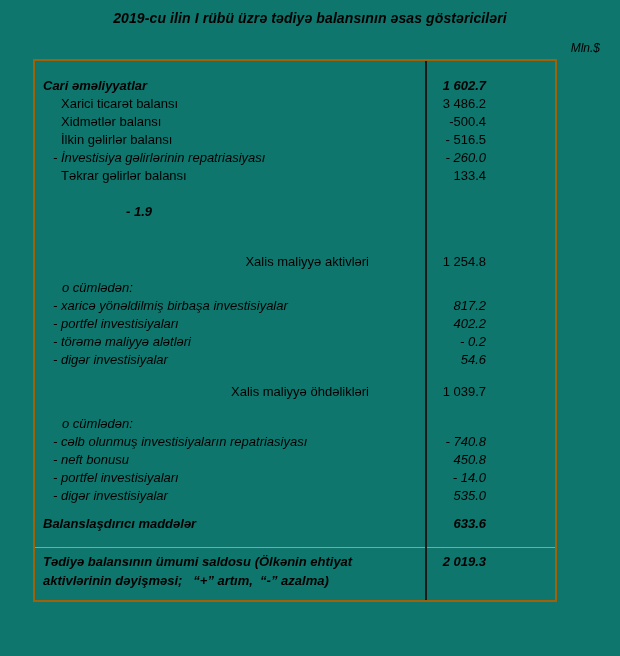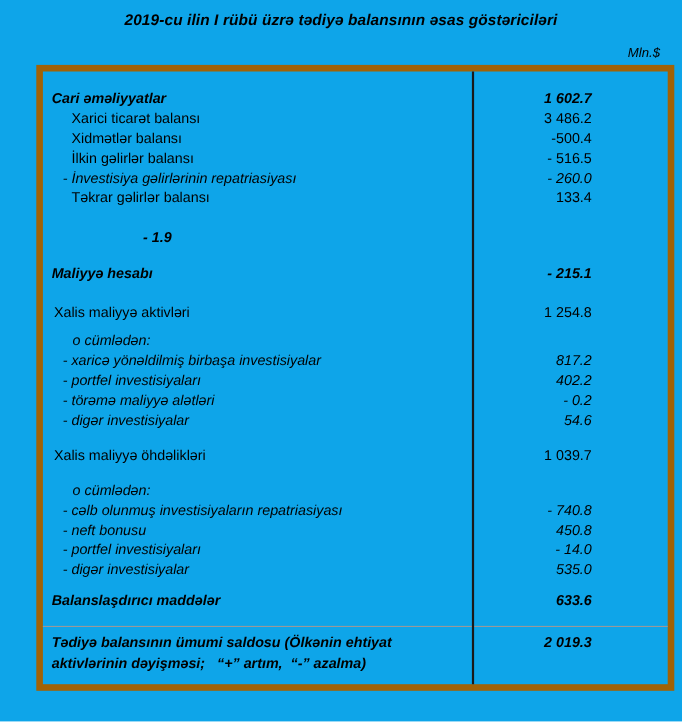--- a/index.html
+++ b/index.html
@@ -6,21 +6,21 @@
     margin: 0;
     padding: 0;
     background: #ffffff;
     font-family: "Liberation Sans", sans-serif;
     color: #000000;
   }
   .page {
     position: relative;
     width: 620px;
     height: 656px;
-    background: #0ea5e9;
+    background: #0f766e;
     overflow: hidden;
   }
   .title {
     padding-top: 10px;
     text-align: center;
     font-size: 14px;
     font-weight: bold;
     font-style: italic;
     letter-spacing: 0.1px;
   }
@@ -28,23 +28,23 @@
     margin-top: 15px;
     padding-right: 20px;
     text-align: right;
     font-size: 12px;
     font-style: italic;
   }
   .bp-table {
     position: relative;
     margin-left: 33px;
     margin-top: 4px;
-    width: 580px;
+    width: 524px;
     box-sizing: border-box;
-    border: 6px solid #a16207;
+    border: 2px solid #a16207;
     padding: 16px 0 10px 0;
     font-size: 13px;
     line-height: 18px;
   }
   .vline {
     position: absolute;
     top: 0;
     bottom: 0;
     left: 390px;
     width: 2px;
@@ -67,21 +67,21 @@
     padding-right: 69px;
     white-space: nowrap;
   }
   .t-header .lbl, .t-header .val,
   .t-header2 .lbl, .t-header2 .val {
     font-weight: bold;
     font-style: italic;
   }
   .t-header .lbl  { padding-left: 8px; }
   .t-item .lbl    { padding-left: 26px; }
-  .t-plain .lbl   { padding-left: 10px; }
+  .t-plain .lbl   { padding-left: 10px; text-align: right; }
   .t-subitalic .lbl { padding-left: 18px; font-style: italic; }
   .t-subitalic .val { font-style: italic; }
   .t-sublist .lbl { padding-left: 27px; font-style: italic; }
   .t-header2 { line-height: 19px; }
   .t-header2 .lbl { padding-left: 8px; white-space: pre-wrap; }
   .spacer { width: 100%; }
   .hdivider {
     border-top: 1px solid #999999;
     margin: 14px 0 4px 0;
     height: 0;
@@ -118,24 +118,20 @@
         </div>
         <div class="row t-item">
           <span class="lbl">Təkrar gəlirlər balansı</span>
           <span class="val">133.4</span>
         </div>
         <div class="spacer" style="height: 18px;"></div>
         <div class="row t-header">
           <span class="val">- 1.9</span>
         </div>
         <div class="spacer" style="height: 15px;"></div>
-        <div class="row t-header">
-          <span class="lbl">Maliyyə hesabı</span>
-          <span class="val">- 215.1</span>
-        </div>
         <div class="spacer" style="height: 17px;"></div>
         <div class="row t-plain">
           <span class="lbl">Xalis maliyyə aktivləri</span>
           <span class="val">1 254.8</span>
         </div>
         <div class="spacer" style="height: 8px;"></div>
         <div class="row t-sublist">
           <span class="lbl">o cümlədən:</span>
           <span class="val"></span>
         </div>

